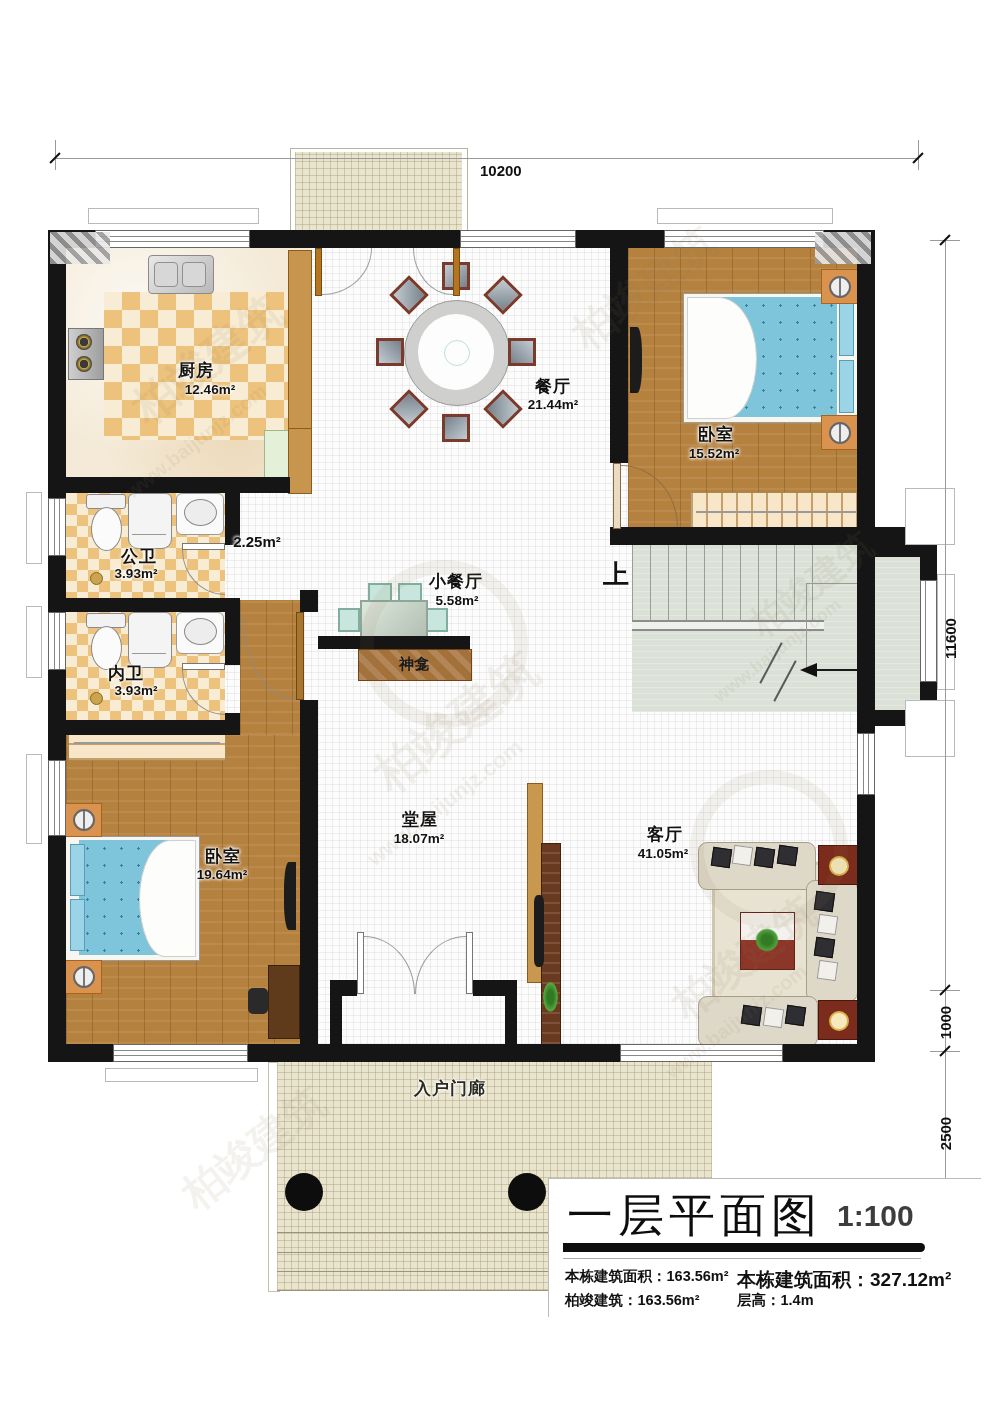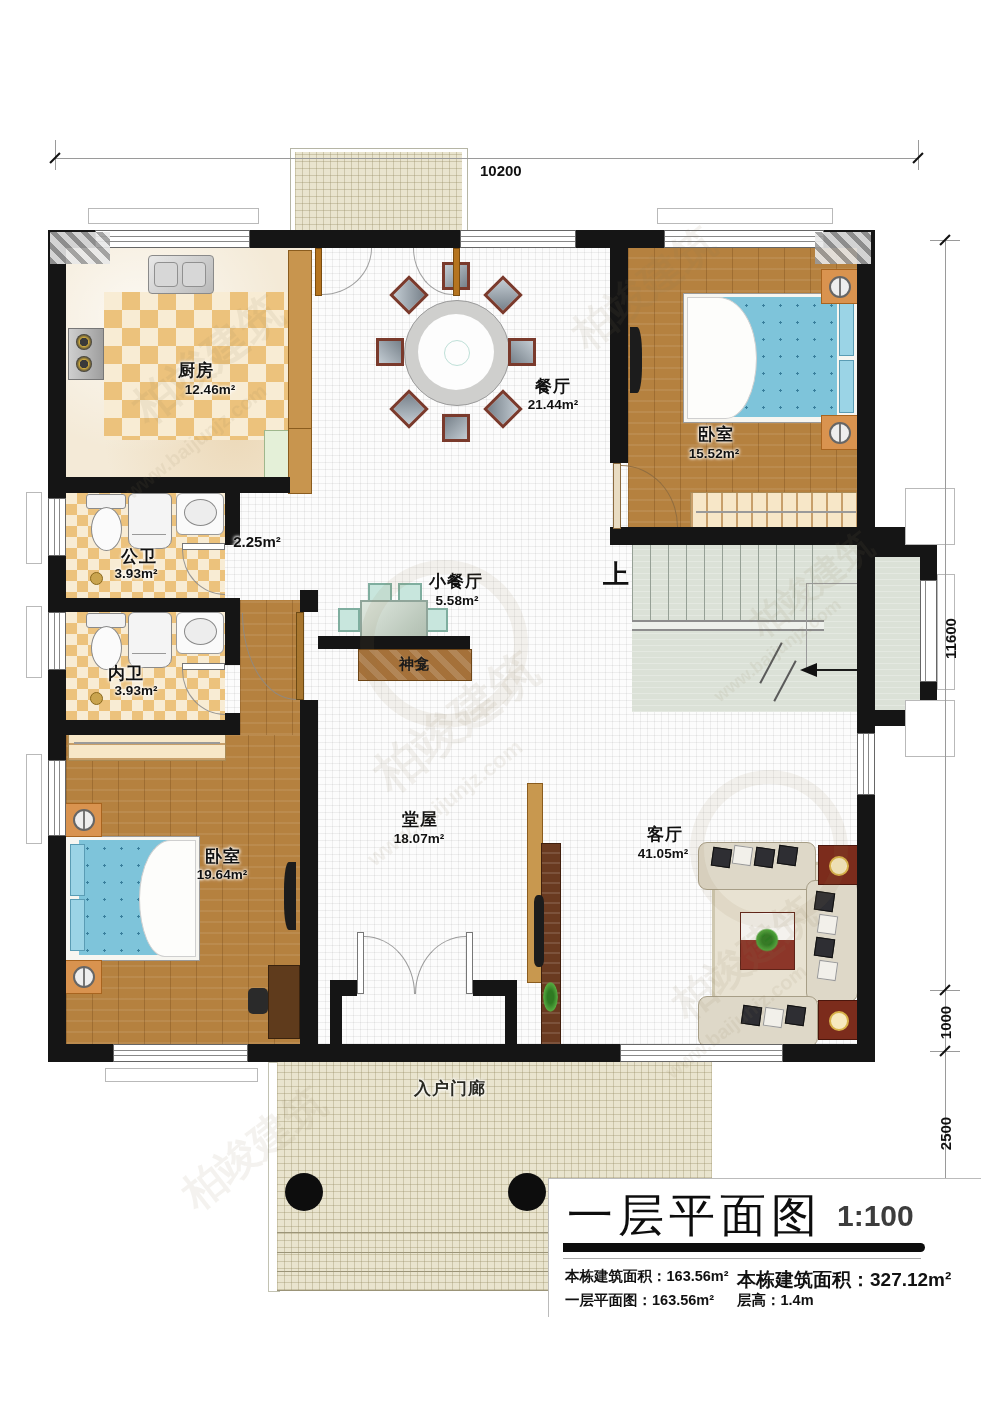--- a/index.html
+++ b/index.html
@@ -339,21 +339,21 @@
     <div class="abs" style="left:288px;top:20px;font-size:30px;color:#3d3d3d;font-weight:bold;">1:100</div>
     <div class="abs" style="left:14px;top:64px;width:362px;height:9px;background:#0d0d0d;border-radius:0 6px 6px 0;"></div>
     <div class="abs" style="left:14px;top:79px;width:358px;height:1px;background:#aaa;"></div>
     <div class="abs" style="left:16px;top:88px;font-size:14.5px;font-weight:bold;">
       <span>本栋建筑面积：</span><span>163.56m²</span>
     </div>
     <div class="abs" style="left:188px;top:88px;font-size:19px;font-weight:bold;">
       <span>本栋建筑面积：</span><span>327.12m²</span>
     </div>
     <div class="abs" style="left:16px;top:112px;font-size:14.5px;font-weight:bold;">
-      <span>一层平面图：</span><span>163.56m²</span>
+      <span>柏竣建筑：</span><span>163.56m²</span>
     </div>
     <div class="abs" style="left:188px;top:112px;font-size:14.5px;font-weight:bold;">
       <span>层高：</span><span>1.4m</span>
     </div>
   </div>
 
   <div class="abs wm" style="left:120px;top:330px;font-size:44px;">柏竣建筑</div>
   <div class="abs wm" style="left:110px;top:430px;font-size:20px;">www.baijunjz.com</div>
   <div class="abs wm" style="left:560px;top:260px;font-size:42px;">柏竣建筑</div>
   <div class="abs wm" style="left:360px;top:690px;font-size:48px;">柏竣建筑</div>

